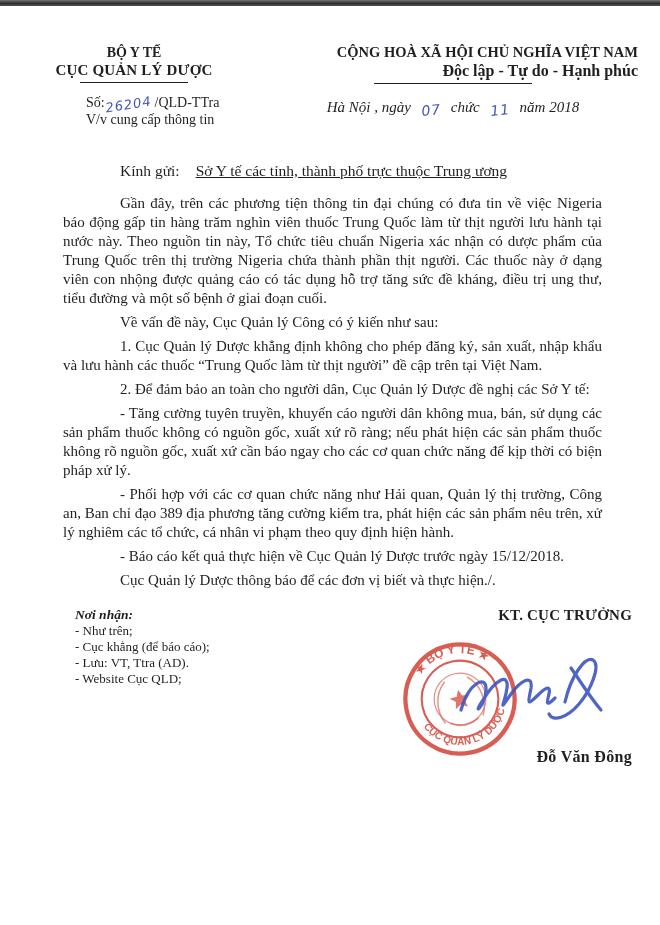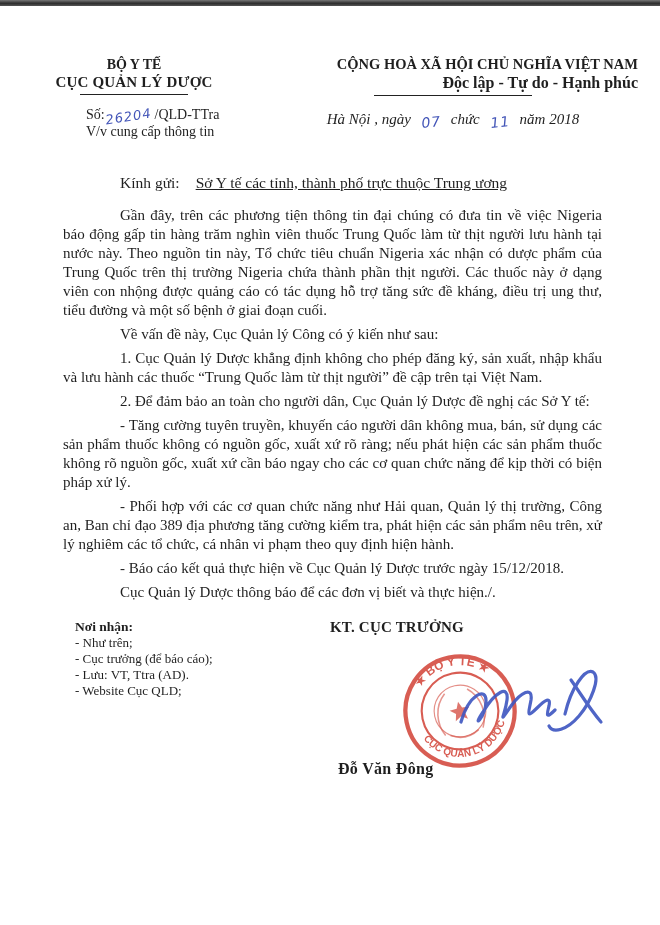--- a/index.html
+++ b/index.html
@@ -10,21 +10,21 @@
     font-family:"Liberation Serif","DejaVu Serif",serif;
     color:#1f1f1f;
     overflow:hidden;
     margin:0 auto;
   }
   .top-scan-bar{
     position:absolute;top:0;left:0;width:100%;height:6px;
     background:linear-gradient(#777 0%,#2d2d2d 55%,#555 100%);
   }
   
-  .header{display:flex;padding-top:44px;margin-top:12px;}
+  .header{display:flex;padding-top:44px;}
   .header-left{width:268px;text-align:center;flex:none;}
   .header-right{flex:1;text-align:right;padding-right:22px;}
   .hl1{font-weight:bold;font-size:14px;line-height:17px;}
   .hl2{font-weight:bold;font-size:15px;line-height:18px;letter-spacing:.2px;}
   .hr1{font-weight:bold;font-size:14.5px;line-height:17px;}
   .hr2{font-weight:bold;font-size:16px;line-height:19px;}
   .rule{height:0;border-bottom:1.6px solid #222;margin:3px auto 0;}
   .rule-left{width:108px;}
   .rule-right{width:158px;}
   
@@ -47,23 +47,23 @@
   .salutation .sal-recipient{margin-left:16px;text-decoration:underline;}
   .body-text{margin:14px 58px 16px 63px;}
   .body-para{
     margin:0 0 5px 0;
     font-size:15px;line-height:19px;
     text-align:justify;text-indent:57px;
   }
   
   .footer{display:flex;margin-top:13px;}
   .recipients{width:330px;flex:none;padding-left:75px;box-sizing:border-box;}
-  .recipients-label{font-weight:bold;font-size:13.5px;line-height:17px;}
+  .recipients-label{font-weight:bold;font-style:italic;font-size:13.5px;line-height:17px;}
   .recipient-item{font-size:13px;line-height:16px;}
-  .sign-block{flex:1;text-align:left;padding-right:28px;}
+  .sign-block{flex:1;text-align:right;padding-right:28px;}
   .sign-title{font-weight:bold;font-size:15px;line-height:19px;letter-spacing:.2px;}
   .sig-area{position:relative;height:132px;margin-top:5px;}
   .seal{position:absolute;left:50%;top:2px;margin-left:-88px;width:134px;height:134px;}
   .signature{position:absolute;left:50%;top:8px;margin-left:-28px;width:160px;height:96px;}
   .signer-name{
     position:absolute;left:8px;right:0;bottom:-4px;
     font-weight:bold;font-size:16px;letter-spacing:.3px;
   }
 </style>
 </head>
@@ -105,21 +105,21 @@
     <p class="body-para">-   Tăng cường tuyên truyền, khuyến cáo người dân không mua, bán, sử dụng các sản phẩm thuốc không có nguồn gốc, xuất xứ rõ ràng; nếu phát hiện các sản phẩm thuốc không rõ nguồn gốc, xuất xứ cần báo ngay cho các cơ quan chức năng để kịp thời có biện pháp xử lý.</p>
     <p class="body-para">-   Phối hợp với các cơ quan chức năng như Hải quan, Quản lý thị trường, Công an, Ban chỉ đạo 389 địa phương tăng cường kiểm tra, phát hiện các sản phẩm nêu trên, xử lý nghiêm các tổ chức, cá nhân vi phạm theo quy định hiện hành.</p>
     <p class="body-para">-   Báo cáo kết quả thực hiện về Cục Quản lý Dược trước ngày 15/12/2018.</p>
     <p class="body-para">Cục Quản lý Dược thông báo để các đơn vị biết và thực hiện./.</p>
   </div>
 
   <div class="footer">
     <div class="recipients">
       <div class="recipients-label">Nơi nhận:</div>
       <div class="recipient-item">- Như trên;</div>
-      <div class="recipient-item">- Cục trưởng (để báo cáo);</div>
+      <div class="recipient-item">- Cục khẳng (để báo cáo);</div>
       <div class="recipient-item">- Lưu: VT, Ttra (AD).</div>
       <div class="recipient-item">- Website Cục QLD;</div>
     </div>
 
     <div class="sign-block">
       <div class="sign-title">KT. CỤC TRƯỞNG</div>
 
       <div class="sig-area">
 
         <svg class="seal" viewBox="0 0 140 140">

